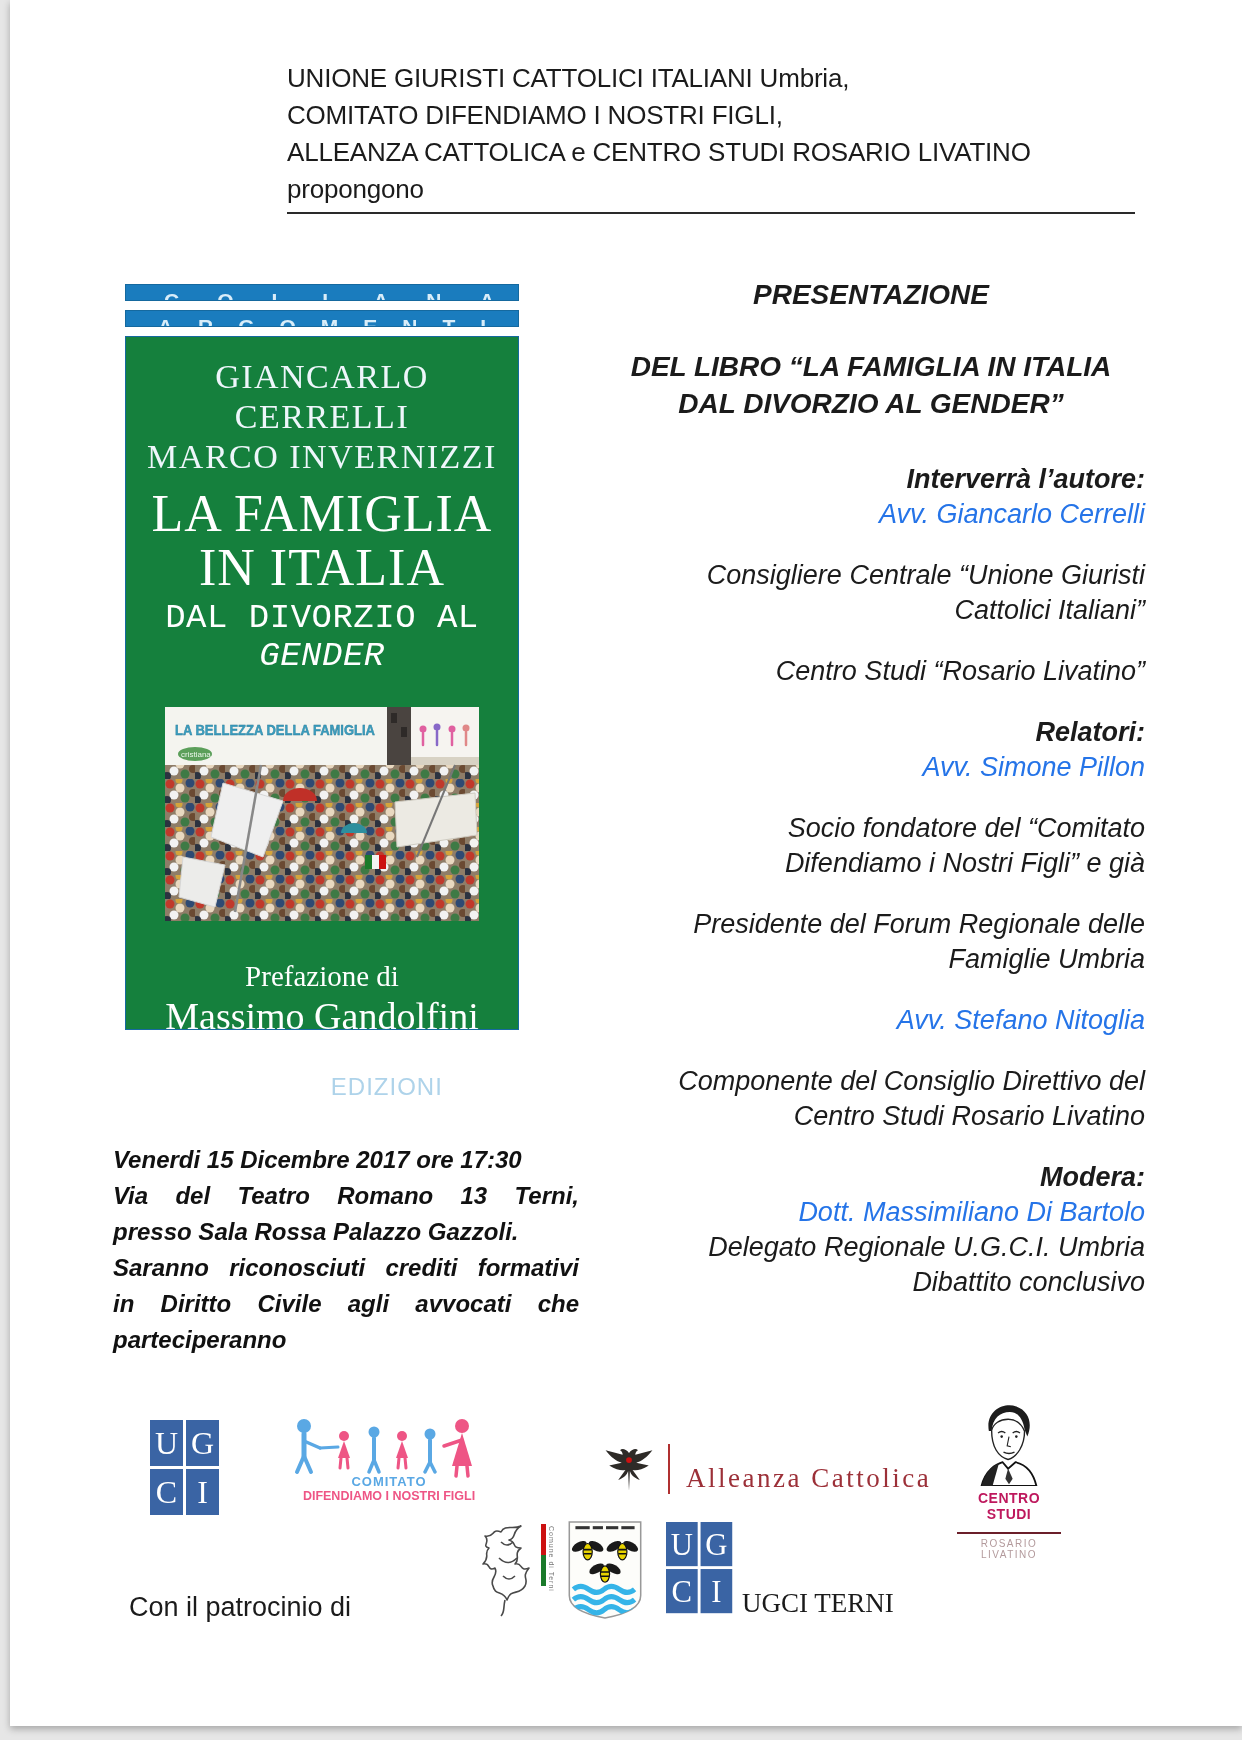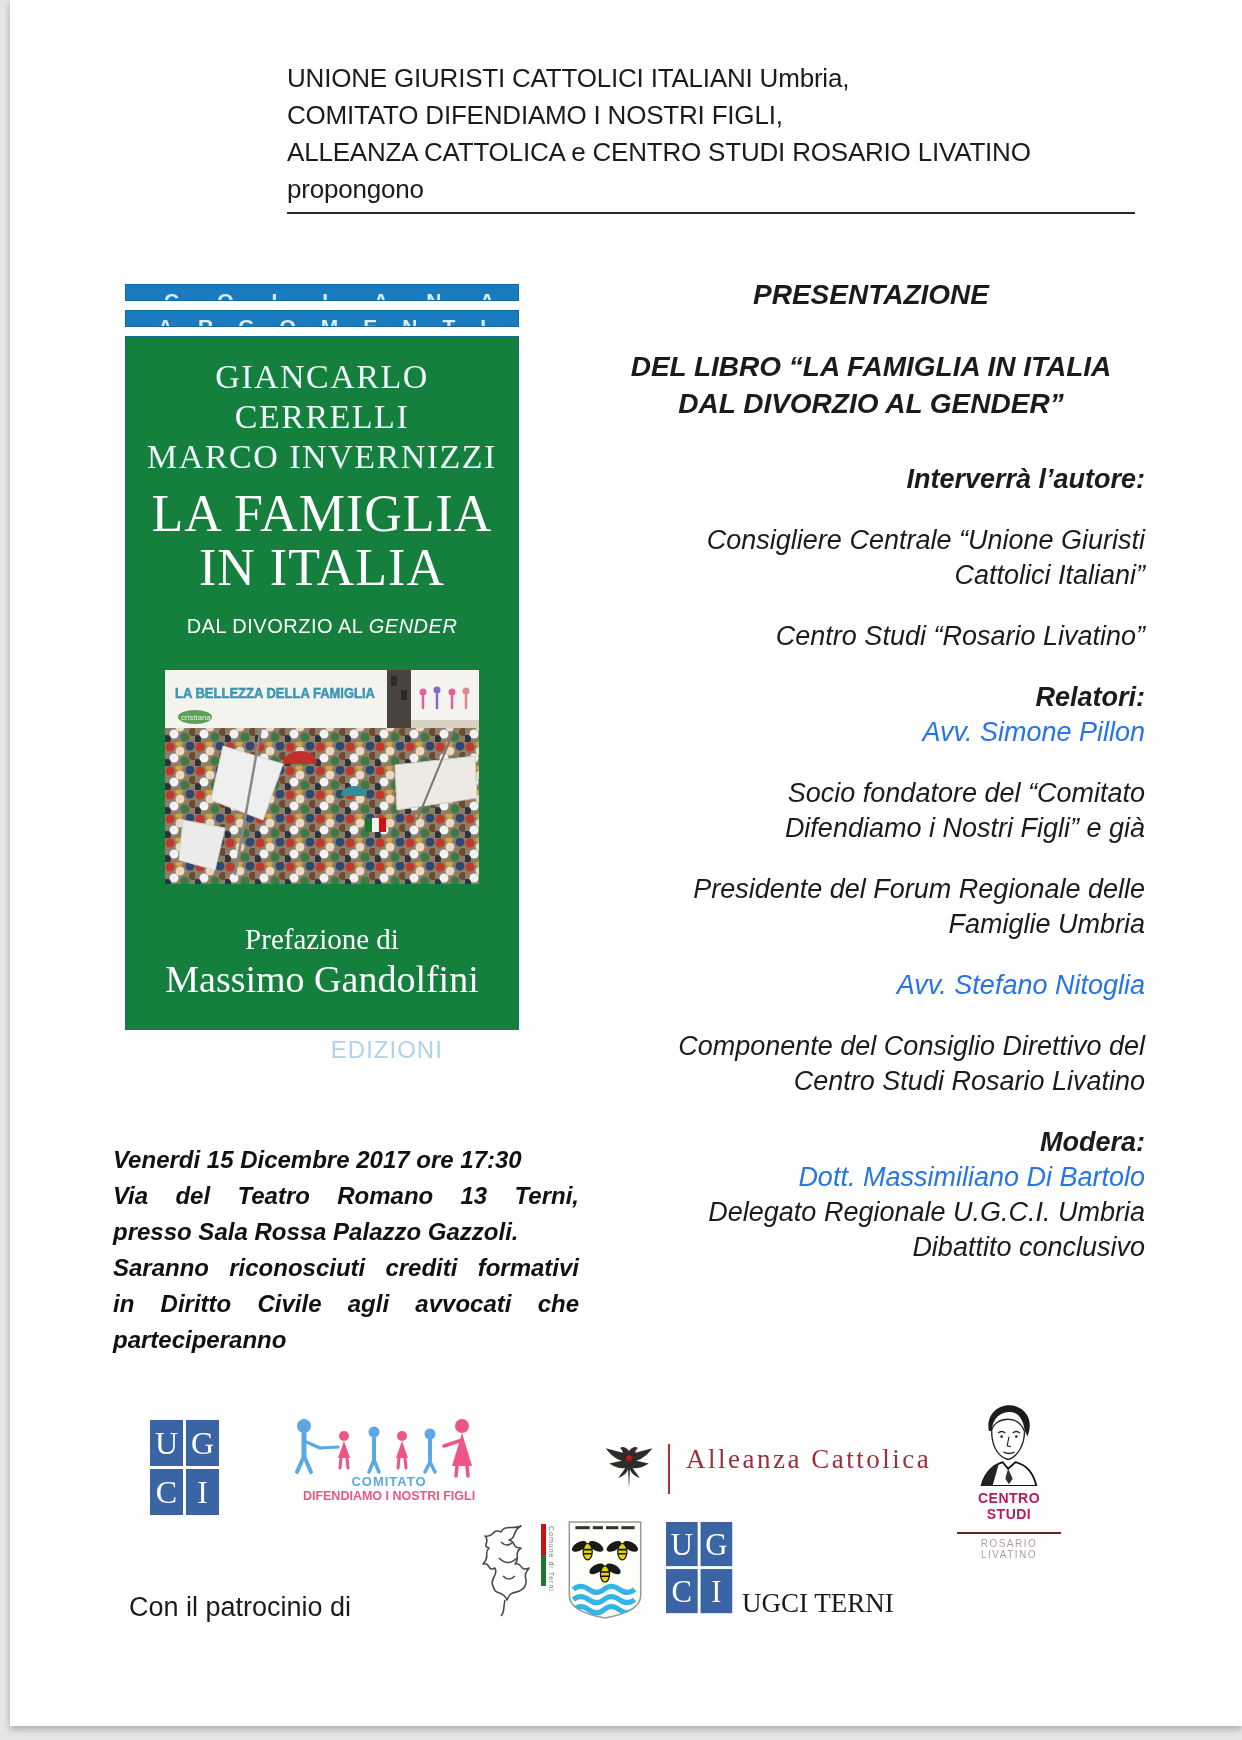--- a/index.html
+++ b/index.html
@@ -13,21 +13,21 @@
 
   
   .cover{position:absolute;left:115px;top:284px;width:394px;}
   .band{height:17px;background:#1a7cbe;border:1px solid #15699f;box-sizing:border-box;color:#d9edf9;
         font-size:21px;font-weight:700;text-align:center;line-height:32px;overflow:hidden;white-space:nowrap;}
   .band.b1{letter-spacing:38px;padding-left:38px;margin-bottom:9px;}
   .band.b2{letter-spacing:25px;padding-left:25px;margin-bottom:9px;}
   .cover-main{height:694px;background:#15803d;border:1px solid #15699f;box-sizing:border-box;text-align:center;color:#fff;}
   .authors{margin-top:20px;font-family:"Liberation Serif",serif;font-size:34px;line-height:40px;letter-spacing:1.5px;color:#eef6fb;}
   .cover-title{margin-top:10px;font-family:"Liberation Serif",serif;font-size:52px;line-height:54px;letter-spacing:1px;}
-  .cover-sub{margin-top:20px;font-family:Liberation Sans, sans-serif;font-size:20px;letter-spacing:.5px;}
+  .cover-sub{margin-top:4px;font-family:Liberation Mono, monospace;font-size:34px;letter-spacing:.5px;}
   .cover-sub .it{font-style:italic;}
   .cover-photo{display:block;margin:32px auto 0 auto;}
   .preface{margin-top:38px;font-family:"Liberation Serif",serif;}
   .preface .plabel{font-size:29px;line-height:34px;}
   .preface .pauthor{font-size:38px;line-height:46px;}
   .publisher{margin-top:34px;font-size:24px;letter-spacing:1px;}
   .publisher .pb{font-weight:700;color:#ffffff;}
   .publisher .pl{font-weight:400;color:#aed3ea;}
 
   
@@ -44,21 +44,21 @@
   .ev-line{text-align:left;}
   .ev-line.j{text-align:justify;text-align-last:justify;}
 
   
   .ugci-logo{position:absolute;display:grid;grid-template-columns:33px 33px;grid-template-rows:46px 46px;gap:3px;}
   .ugci-logo .cell{background:#3a64a4;color:#fff;font-family:"Liberation Serif",serif;font-size:32px;display:flex;align-items:center;justify-content:center;}
   .ugci-1{left:140px;top:1420px;}
   .ugci-2{left:656px;top:1522px;transform:scale(.96);transform-origin:top left;}
 
   .comitato{position:absolute;left:272px;top:1414px;width:215px;text-align:center;}
-  .alleanza{position:absolute;left:592px;top:1444px;display:flex;align-items:flex-start;}
+  .alleanza{position:absolute;left:592px;top:1444px;display:flex;align-items:flex-end;}
   .alleanza .divider{width:2px;height:50px;background:#b03030;margin:0 16px 0 12px;}
   .alleanza .alabel{font-family:"Liberation Serif",serif;font-size:27px;letter-spacing:2.5px;color:#9c3038;font-weight:500;}
 
   .centro{position:absolute;left:947px;top:1400px;width:104px;text-align:center;}
   .centro .cs1{font-size:14px;font-weight:700;color:#be185d;letter-spacing:.5px;border-bottom:2px solid #6b1f2a;display:inline-block;padding-bottom:10px;}
   .centro .cs2{font-size:10px;color:#b39a9c;letter-spacing:1.5px;margin-top:4px;}
 
   .thyrus{position:absolute;left:465px;top:1520px;display:flex;align-items:flex-start;}
   .thyrus .stripe{width:5px;height:62px;margin:4px 2px 0 2px;background:linear-gradient(#c11 0 50%,#1a7a2a 50% 100%);}
   .thyrus .vtext{writing-mode:vertical-rl;font-size:7px;color:#777;letter-spacing:1px;margin-top:6px;}
@@ -152,20 +152,21 @@
   </div>
 
   <div class="rcol">
     <div class="p-title">PRESENTAZIONE</div>
     <div class="p-sub">
       <div>DEL LIBRO “LA FAMIGLIA IN ITALIA</div>
       <div>DAL DIVORZIO AL GENDER”</div>
     </div>
     <div class="grp">
       <div class="ln hd">Interverrà l’autore:</div>
+      <div class="ln nm">Avv. Giancarlo Cerrelli</div>
     </div>
     <div class="grp">
       <div class="ln">Consigliere Centrale “Unione Giuristi</div>
       <div class="ln">Cattolici Italiani”</div>
     </div>
     <div class="grp">
       <div class="ln">Centro Studi “Rosario Livatino”</div>
     </div>
     <div class="grp">
       <div class="ln hd">Relatori:</div>

